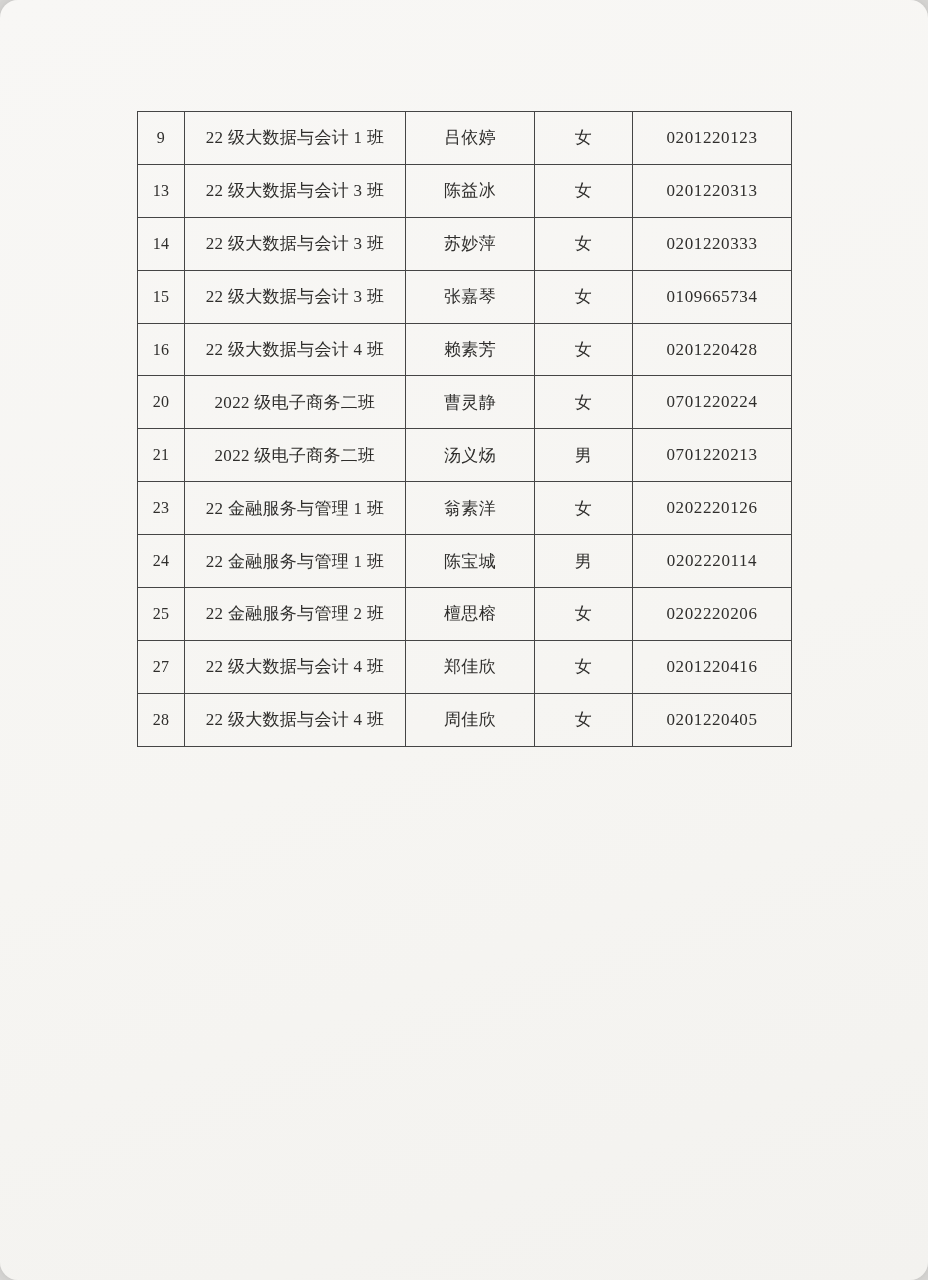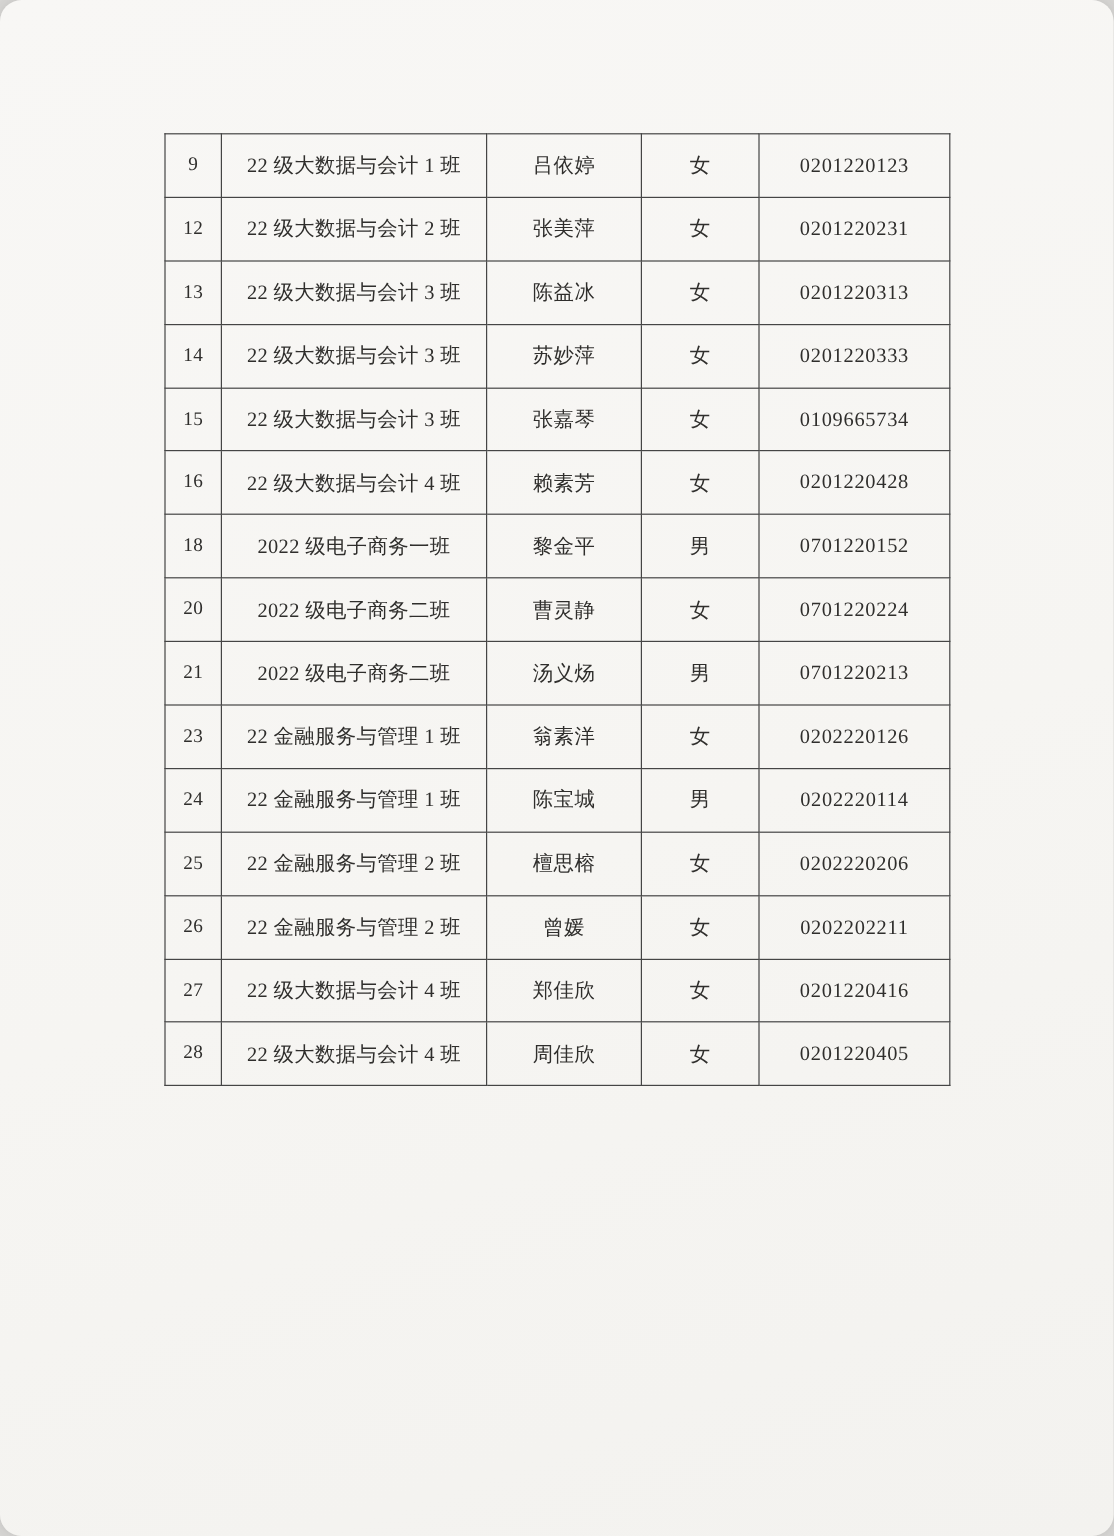--- a/index.html
+++ b/index.html
@@ -64,27 +64,20 @@
   <tr>
     <td class="no-cell">9</td>
     <td class="class-cell">22 级大数据与会计 1 班</td>
     <td class="name-cell">吕依婷</td>
     <td class="sex-cell">女</td>
     <td class="id-cell">0201220123</td>
   </tr>
 
 
 
-  <tr>
-    <td class="no-cell">12</td>
-    <td class="class-cell">22 级大数据与会计 2 班</td>
-    <td class="name-cell">张美萍</td>
-    <td class="sex-cell">女</td>
-    <td class="id-cell">0201220231</td>
-  </tr>
 
   <tr>
     <td class="no-cell">13</td>
     <td class="class-cell">22 级大数据与会计 3 班</td>
     <td class="name-cell">陈益冰</td>
     <td class="sex-cell">女</td>
     <td class="id-cell">0201220313</td>
   </tr>
 
   <tr>
@@ -105,27 +98,20 @@
 
   <tr>
     <td class="no-cell">16</td>
     <td class="class-cell">22 级大数据与会计 4 班</td>
     <td class="name-cell">赖素芳</td>
     <td class="sex-cell">女</td>
     <td class="id-cell">0201220428</td>
   </tr>
 
 
-  <tr>
-    <td class="no-cell">18</td>
-    <td class="class-cell">2022 级电子商务一班</td>
-    <td class="name-cell">黎金平</td>
-    <td class="sex-cell">男</td>
-    <td class="id-cell">0701220152</td>
-  </tr>
 
 
   <tr>
     <td class="no-cell">20</td>
     <td class="class-cell">2022 级电子商务二班</td>
     <td class="name-cell">曹灵静</td>
     <td class="sex-cell">女</td>
     <td class="id-cell">0701220224</td>
   </tr>
 
@@ -155,27 +141,20 @@
   </tr>
 
   <tr>
     <td class="no-cell">25</td>
     <td class="class-cell">22 金融服务与管理 2 班</td>
     <td class="name-cell">檀思榕</td>
     <td class="sex-cell">女</td>
     <td class="id-cell">0202220206</td>
   </tr>
 
-  <tr>
-    <td class="no-cell">26</td>
-    <td class="class-cell">22 金融服务与管理 2 班</td>
-    <td class="name-cell">曾媛</td>
-    <td class="sex-cell">女</td>
-    <td class="id-cell">0202202211</td>
-  </tr>
 
   <tr>
     <td class="no-cell">27</td>
     <td class="class-cell">22 级大数据与会计 4 班</td>
     <td class="name-cell">郑佳欣</td>
     <td class="sex-cell">女</td>
     <td class="id-cell">0201220416</td>
   </tr>
 
   <tr>

